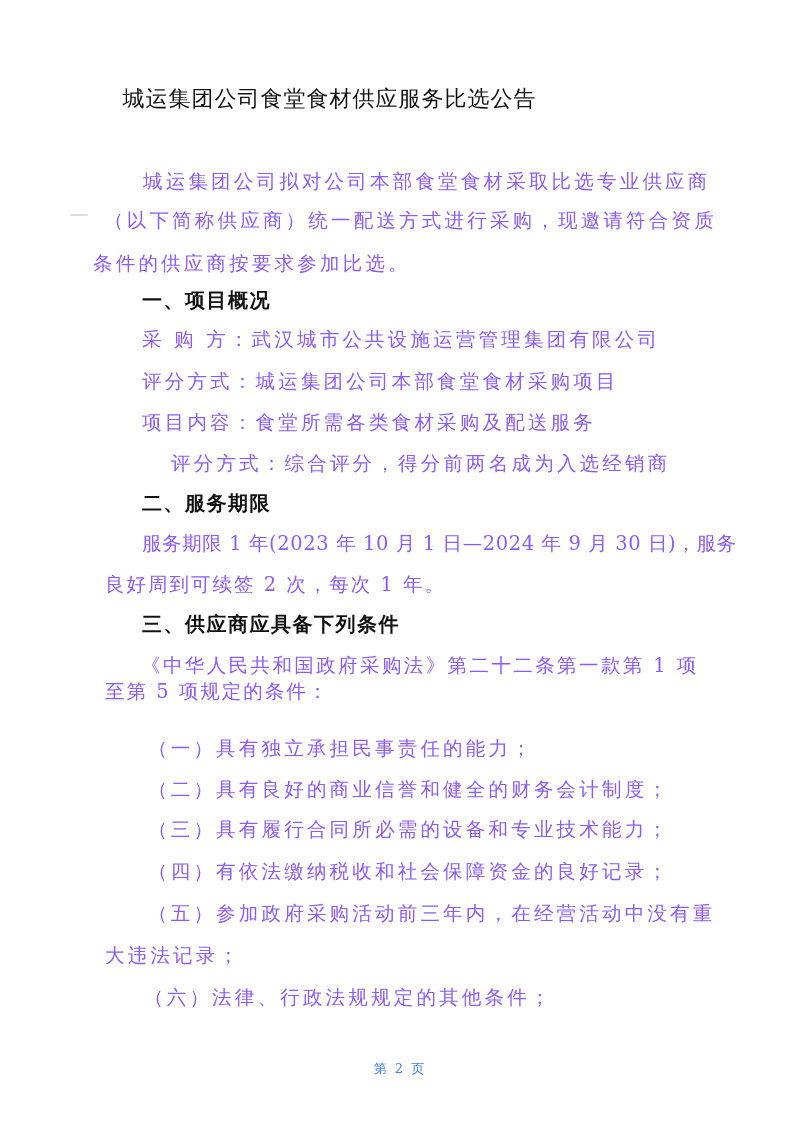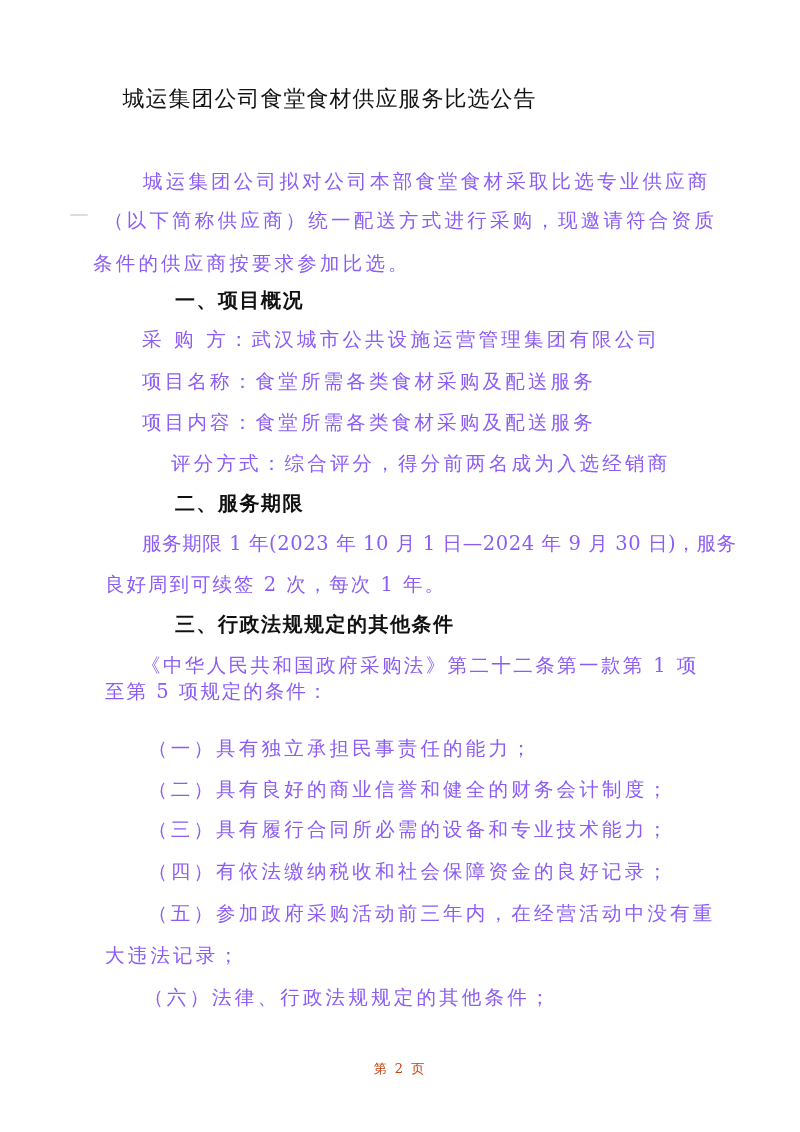--- a/index.html
+++ b/index.html
@@ -9,53 +9,53 @@
     }
     .title {
       position: absolute; top: 84px; left: 0; width: 659px; text-align: center;
       font-family: "DejaVu Sans", "Liberation Sans", sans-serif; font-size: 22px; letter-spacing: 1px; color: #111;
     }
     .line {
       position: absolute; font-size: 19.5px; letter-spacing: 3.2px; white-space: nowrap; color: #8b5cf6;
     }
     .heading {
       position: absolute; font-family: Liberation Serif, serif;
-      font-size: 20px; font-weight: bold; letter-spacing: 1.5px; white-space: nowrap; color: #111; margin-left: 33px;
+      font-size: 20px; font-weight: bold; letter-spacing: 1.5px; white-space: nowrap; color: #111;
     }
     .footer {
       position: absolute; top: 1060px; left: 0; width: 800px; text-align: center;
-      font-size: 13px; color: #c2410c; letter-spacing: 2px;
+      font-size: 13px; color: #3b82f6; letter-spacing: 2px;
     }
     .smudge {
       position: absolute; left: 70px; top: 214px; width: 18px; height: 2px; background: #ddd; border-radius: 1px;
     }
   </style>
 </head>
 <body>
 
 <div>
   <div class="title">城运集团公司食堂食材供应服务比选公告</div>
 
   <div class="smudge"></div>
 
   <div class="line" style="top:168px; left:143px;">城运集团公司拟对公司本部食堂食材采取比选专业供应商</div>
   <div class="line" style="top:207px; left:104px;">（以下简称供应商）统一配送方式进行采购，现邀请符合资质</div>
   <div class="line" style="top:250px; left:93px;">条件的供应商按要求参加比选。</div>
 
   <div class="heading" style="top:287px; left:142px;">一、项目概况</div>
   <div class="line" style="top:326px; left:142px;">采 购 方：武汉城市公共设施运营管理集团有限公司</div>
-  <div class="line" style="top:368px; left:142px;">项目名称：食堂所需各类食材采购及配送服务</div>
+  <div class="line" style="top:368px; left:142px;">评分方式：城运集团公司本部食堂食材采购项目</div>
   <div class="line" style="top:409px; left:142px;">项目内容：食堂所需各类食材采购及配送服务</div>
   <div class="line" style="top:450px; left:142px;margin-left:29px;">评分方式：综合评分，得分前两名成为入选经销商</div>
 
   <div class="heading" style="top:490px; left:142px;">二、服务期限</div>
   <div class="line" style="top:530px; left:142px; letter-spacing:0.6px;">服务期限 1 年(2023 年 10 月 1 日—2024 年 9 月 30 日)，服务</div>
   <div class="line" style="top:571px; left:105px; letter-spacing:2px;">良好周到可续签 2 次，每次 1 年。</div>
 
-  <div class="heading" style="top:611px; left:142px;">三、行政法规规定的其他条件</div>
+  <div class="heading" style="top:611px; left:142px;">三、供应商应具备下列条件</div>
   <div class="line" style="top:652px; left:141px; letter-spacing:2.4px;text-align:right;">《中华人民共和国政府采购法》第二十二条第一款第 1 项</div>
   <div class="line" style="top:678px; left:105px; letter-spacing:2px;">至第 5 项规定的条件：</div>
 
   <div class="line" style="top:735px; left:148px;">（一）具有独立承担民事责任的能力；</div>
   <div class="line" style="top:776px; left:148px;">（二）具有良好的商业信誉和健全的财务会计制度；</div>
   <div class="line" style="top:816px; left:148px;">（三）具有履行合同所必需的设备和专业技术能力；</div>
   <div class="line" style="top:858px; left:148px;">（四）有依法缴纳税收和社会保障资金的良好记录；</div>
   <div class="line" style="top:900px; left:148px;">（五）参加政府采购活动前三年内，在经营活动中没有重</div>
   <div class="line" style="top:942px; left:105px;">大违法记录；</div>
   <div class="line" style="top:984px; left:144px;">（六）法律、行政法规规定的其他条件；</div>

